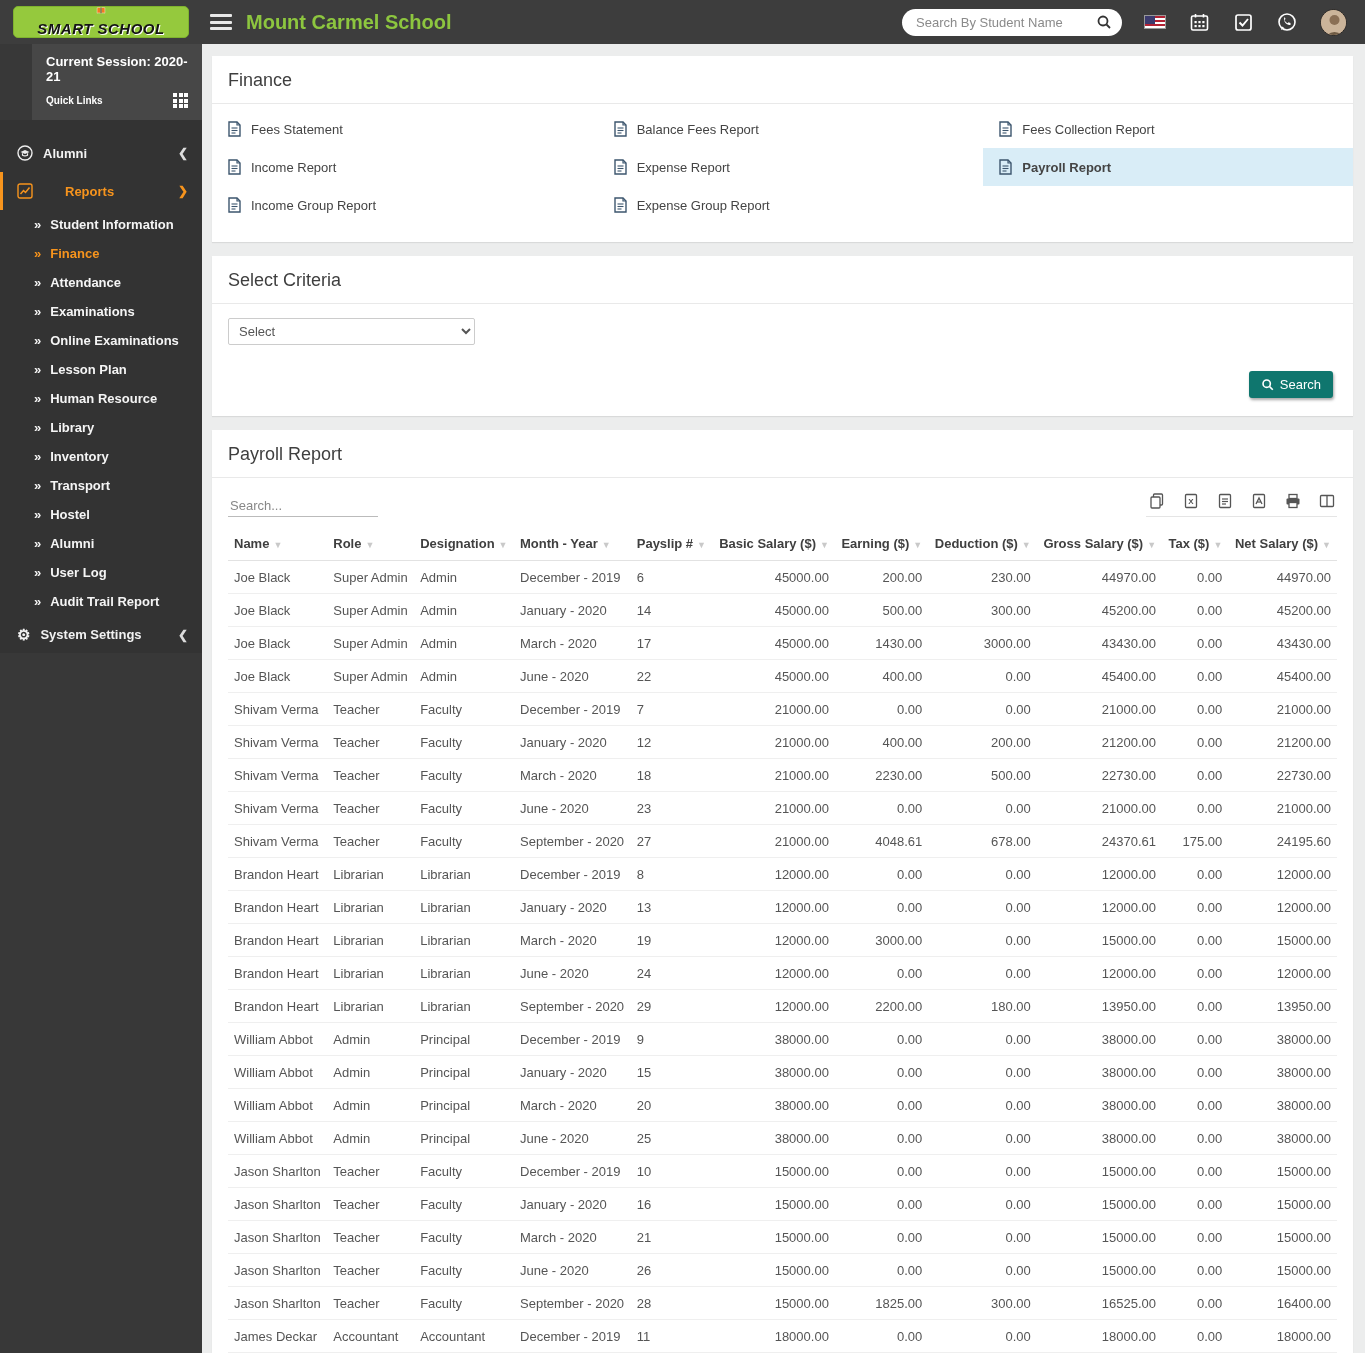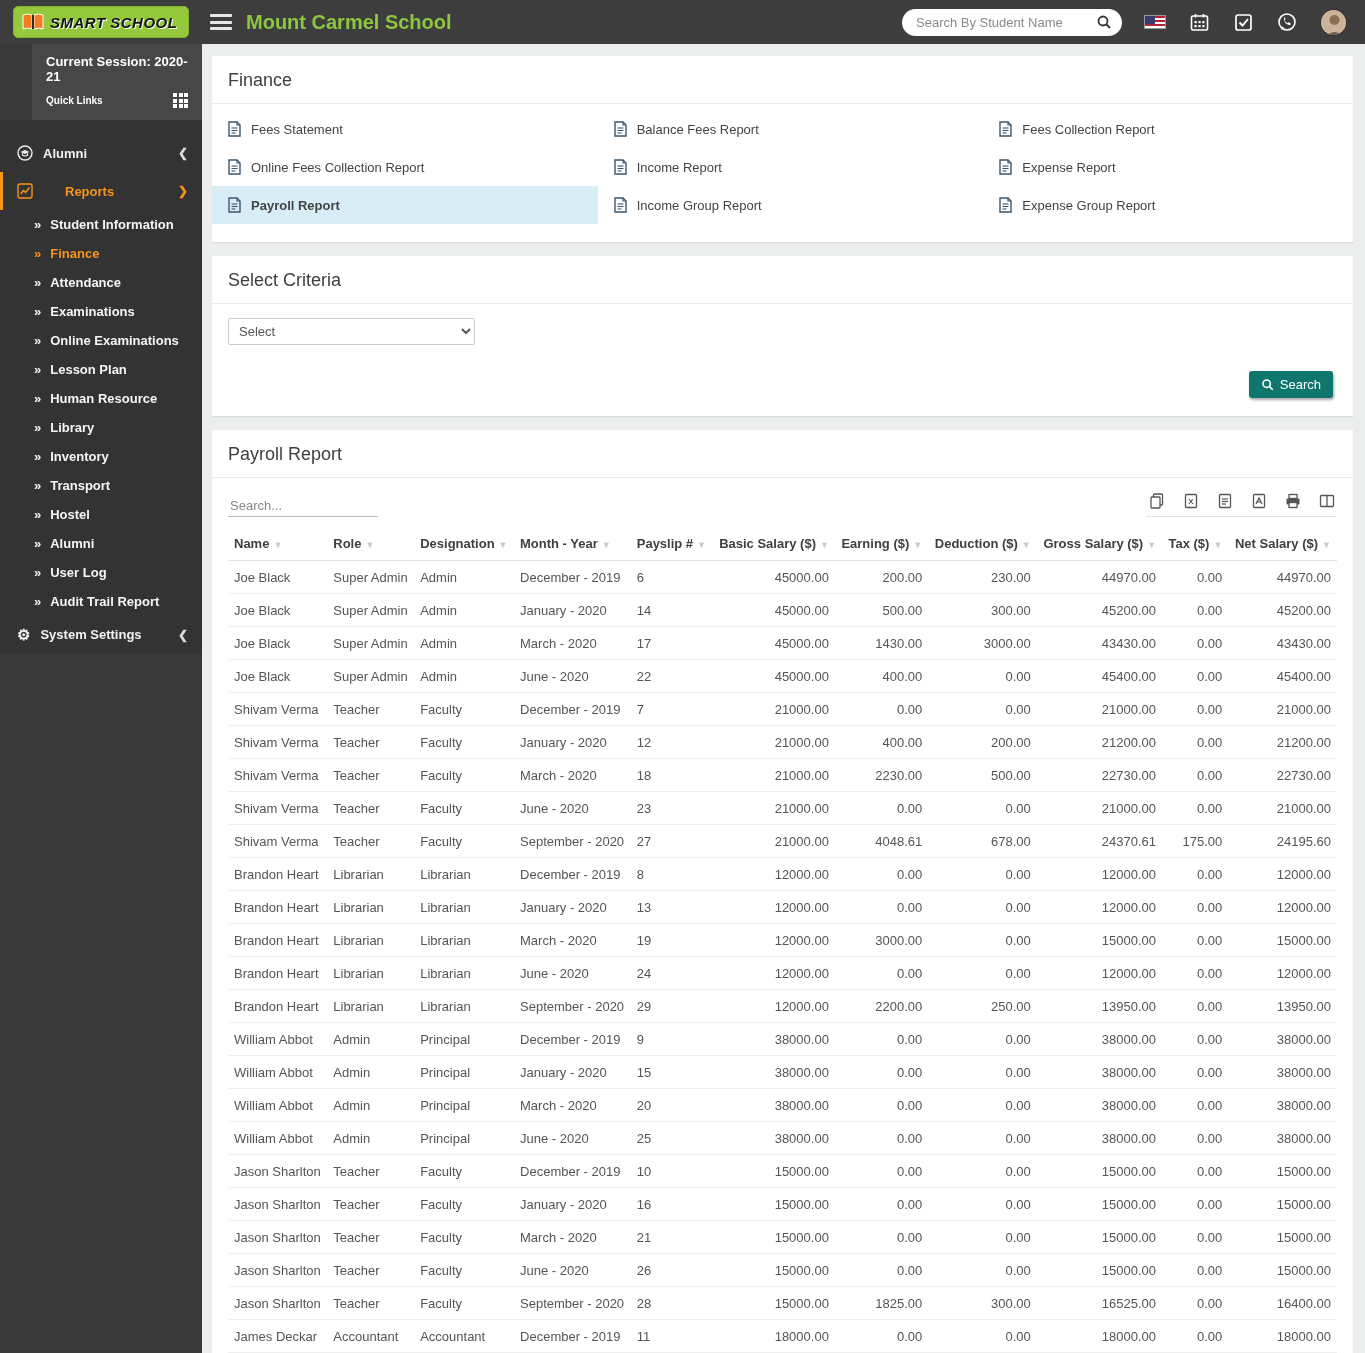--- a/index.html
+++ b/index.html
@@ -2,21 +2,21 @@
 <html><head>
 <meta charset="utf-8">
 <style>
   * { margin:0; padding:0; box-sizing:border-box; }
   html,body { width:1365px; font-family:"Liberation Sans", sans-serif; background:#eceded; }
   body { min-height:1353px; overflow-x:hidden; }
 
   
   .topbar { height:44px; background:#3d3d3d; display:flex; align-items:center; position:relative; z-index:5; }
   .logo-wrap { width:202px; display:flex; align-items:center; justify-content:center; }
-  .logo { background:#95c93d; border-radius:5px; height:32px; width:176px; display:flex; align-items:center; padding:0 8px; gap:6px; border:1px solid #7fb32e; }
+  .logo { background:#95c93d; border-radius:5px; height:32px; width:176px; display:flex; align-items:center; padding:0 8px; gap:6px; border:1px solid #7fb32e;flex-direction:column; }
   .logo-text { font-weight:bold; font-style:italic; font-size:15px; color:#141414; letter-spacing:.5px; text-shadow:1px 1px 0 #fff; white-space:nowrap; }
   .hamburger { width:22px; height:16px; display:flex; flex-direction:column; justify-content:space-between; margin:0 14px 0 8px; cursor:pointer; }
   .hamburger span { display:block; height:3px; background:#e8e8e8; border-radius:1px; }
   .app-title { color:#8dc63f; font-size:20px; font-weight:bold; }
   .topbar-right { margin-left:auto; display:flex; align-items:center; gap:22px; padding-right:18px; }
   .search-pill { background:#fff; border-radius:15px; height:27px; width:220px; display:flex; align-items:center; padding:0 10px 0 14px; }
   .search-pill input { border:none; outline:none; flex:1; font-size:13px; color:#444; min-width:0; font-family:"Liberation Sans",sans-serif; }
   .search-pill input::placeholder { color:#8a8a8a; }
   .icon-btn { width:22px; height:22px; display:flex; align-items:center; justify-content:center; cursor:pointer; }
   .flag { width:22px; height:14px; position:relative; background:repeating-linear-gradient(#b22234 0 2px, #fff 2px 4px); border:1px solid #999; }
@@ -280,30 +280,20 @@
           </div>
           <div class="fin-link">
             <svg class="doc-ic" viewBox="0 0 13 16">
               <path d="M1 1 h8 l3 3 v11 h-11 z" fill="none" stroke="#3d566e" stroke-width="1.4"></path>
               <path d="M9 1 v3 h3" fill="none" stroke="#3d566e" stroke-width="1.2"></path>
               <line x1="3.5" y1="7" x2="9.5" y2="7" stroke="#3d566e" stroke-width="1.1"></line>
               <line x1="3.5" y1="9.5" x2="9.5" y2="9.5" stroke="#3d566e" stroke-width="1.1"></line>
               <line x1="3.5" y1="12" x2="7.5" y2="12" stroke="#3d566e" stroke-width="1.1"></line>
             </svg>
             <span>Fees Collection Report</span>
-          </div>
-          <div class="fin-link">
-            <svg class="doc-ic" viewBox="0 0 13 16">
-              <path d="M1 1 h8 l3 3 v11 h-11 z" fill="none" stroke="#3d566e" stroke-width="1.4"></path>
-              <path d="M9 1 v3 h3" fill="none" stroke="#3d566e" stroke-width="1.2"></path>
-              <line x1="3.5" y1="7" x2="9.5" y2="7" stroke="#3d566e" stroke-width="1.1"></line>
-              <line x1="3.5" y1="9.5" x2="9.5" y2="9.5" stroke="#3d566e" stroke-width="1.1"></line>
-              <line x1="3.5" y1="12" x2="7.5" y2="12" stroke="#3d566e" stroke-width="1.1"></line>
-            </svg>
-            <span>Online Fees Collection Report</span>
           </div>
           <div class="fin-link">
             <svg class="doc-ic" viewBox="0 0 13 16">
               <path d="M1 1 h8 l3 3 v11 h-11 z" fill="none" stroke="#3d566e" stroke-width="1.4"></path>
               <path d="M9 1 v3 h3" fill="none" stroke="#3d566e" stroke-width="1.2"></path>
               <line x1="3.5" y1="7" x2="9.5" y2="7" stroke="#3d566e" stroke-width="1.1"></line>
               <line x1="3.5" y1="9.5" x2="9.5" y2="9.5" stroke="#3d566e" stroke-width="1.1"></line>
               <line x1="3.5" y1="12" x2="7.5" y2="12" stroke="#3d566e" stroke-width="1.1"></line>
             </svg>
             <span>Income Report</span>
@@ -605,21 +595,21 @@
               <td class="num">12000.00</td>
             </tr>
             <tr>
               <td class="link">Brandon Heart</td>
               <td>Librarian</td>
               <td>Librarian</td>
               <td>September - 2020</td>
               <td class="link">29</td>
               <td class="num">12000.00</td>
               <td class="num">2200.00</td>
-              <td class="num">250.00</td>
+              <td class="num">180.00</td>
               <td class="num">13950.00</td>
               <td class="num">0.00</td>
               <td class="num">13950.00</td>
             </tr>
             <tr>
               <td class="link">William Abbot</td>
               <td>Admin</td>
               <td>Principal</td>
               <td>December - 2019</td>
               <td class="link">9</td>

